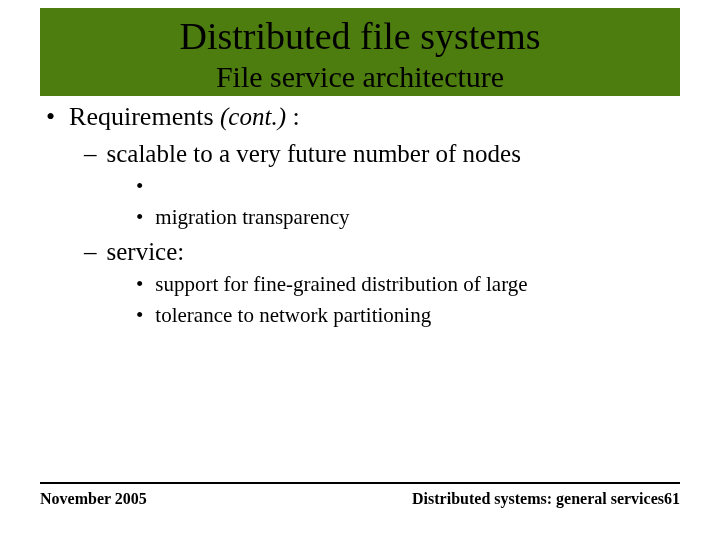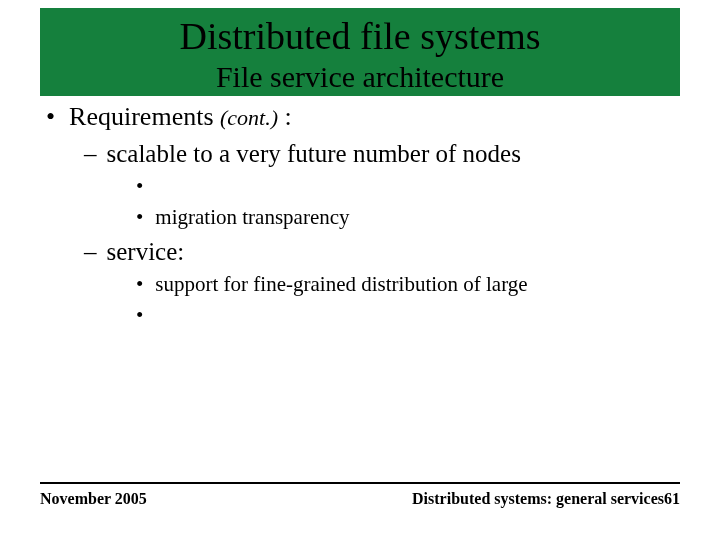--- a/index.html
+++ b/index.html
@@ -1,25 +1,25 @@
 <!DOCTYPE html>
 <html><head>
 <meta charset="utf-8">
 <style>
   * { margin: 0; padding: 0; box-sizing: border-box; }
   html, body { width: 720px; height: 540px; font-family: "Times New Roman", Times, serif; background: #fff; color: #000; }
   .slide { width: 720px; height: 540px; position: relative; padding: 0; }
-  .title-block { background: #15803d; margin: 8px 40px 0 40px; padding: 6px 0 2px 0; text-align: center; }
+  .title-block { background: #4d7c0f; margin: 8px 40px 0 40px; padding: 6px 0 2px 0; text-align: center; }
   .title { font-size: 38px; font-weight: normal; }
   .subtitle { font-size: 30px; margin-top: 2px; }
   .content { padding: 4px 40px 0 40px; }
   .bullet-row { display: flex; align-items: baseline; }
   .b1 { margin-left: 6px; font-size: 26px; margin-top: 2px; }
   .b1 .bullet { margin-right: 14px; }
-  .b1 .italic { font-style: italic; font-size: 22px; }
+  .b1 .italic { font-style: italic; font-size: 25px; }
   .b2 { margin-left: 44px; font-size: 25px; margin-top: 8px; }
   .b2 .dash { margin-right: 10px; }
   .b3 { margin-left: 96px; font-size: 21px; margin-top: 6px; }
   .b3 .bullet { margin-right: 12px; }
   .footer { position: absolute; left: 40px; right: 40px; bottom: 40px; font-weight: bold; }
   .footer-line { border-top: 2px solid #000; margin-bottom: 6px; }
   .footer-row { display: flex; justify-content: space-between; font-size: 16px; }
   .footer-left { }
   .footer-center { text-align: right; flex: 1; }
   .footer-right { }
@@ -61,20 +61,21 @@
       <span class="dash">–</span>
       <span>service:</span>
     </div>
 
     <div class="bullet-row b3">
       <span class="bullet">•</span>
       <span>support for fine-grained distribution of large</span>
     </div>
     <div class="bullet-row b3">
       <span class="bullet">•</span>
+      <span>tolerance to network partitioning</span>
     </div>
 
   </div>
 
   <div class="footer">
     <div class="footer-line"></div>
     <div class="footer-row">
       <span class="footer-left">November 2005</span>
       <span class="footer-center">Distributed systems: general services</span>
       <span class="footer-right">61</span>

